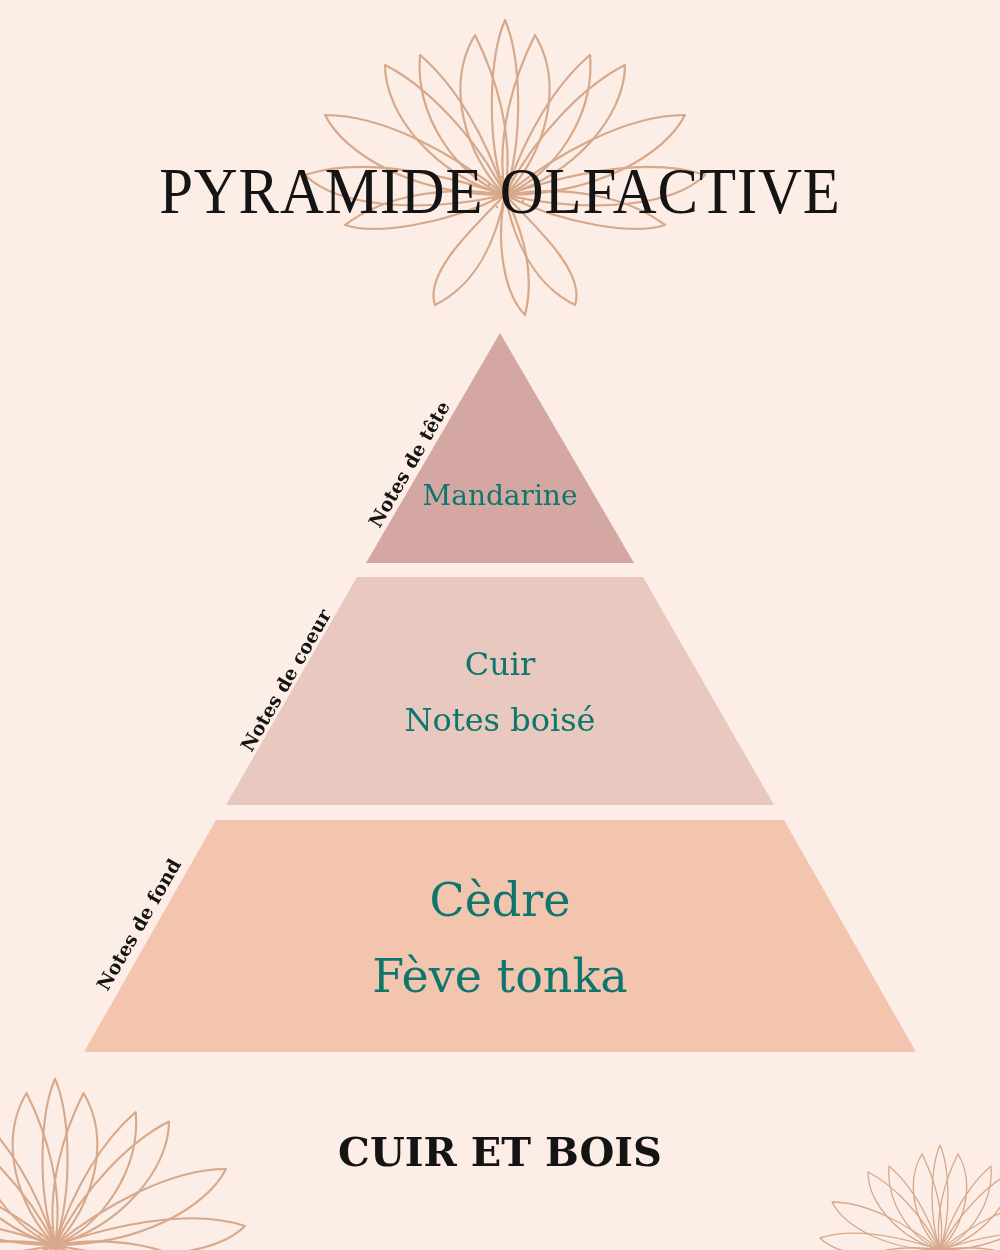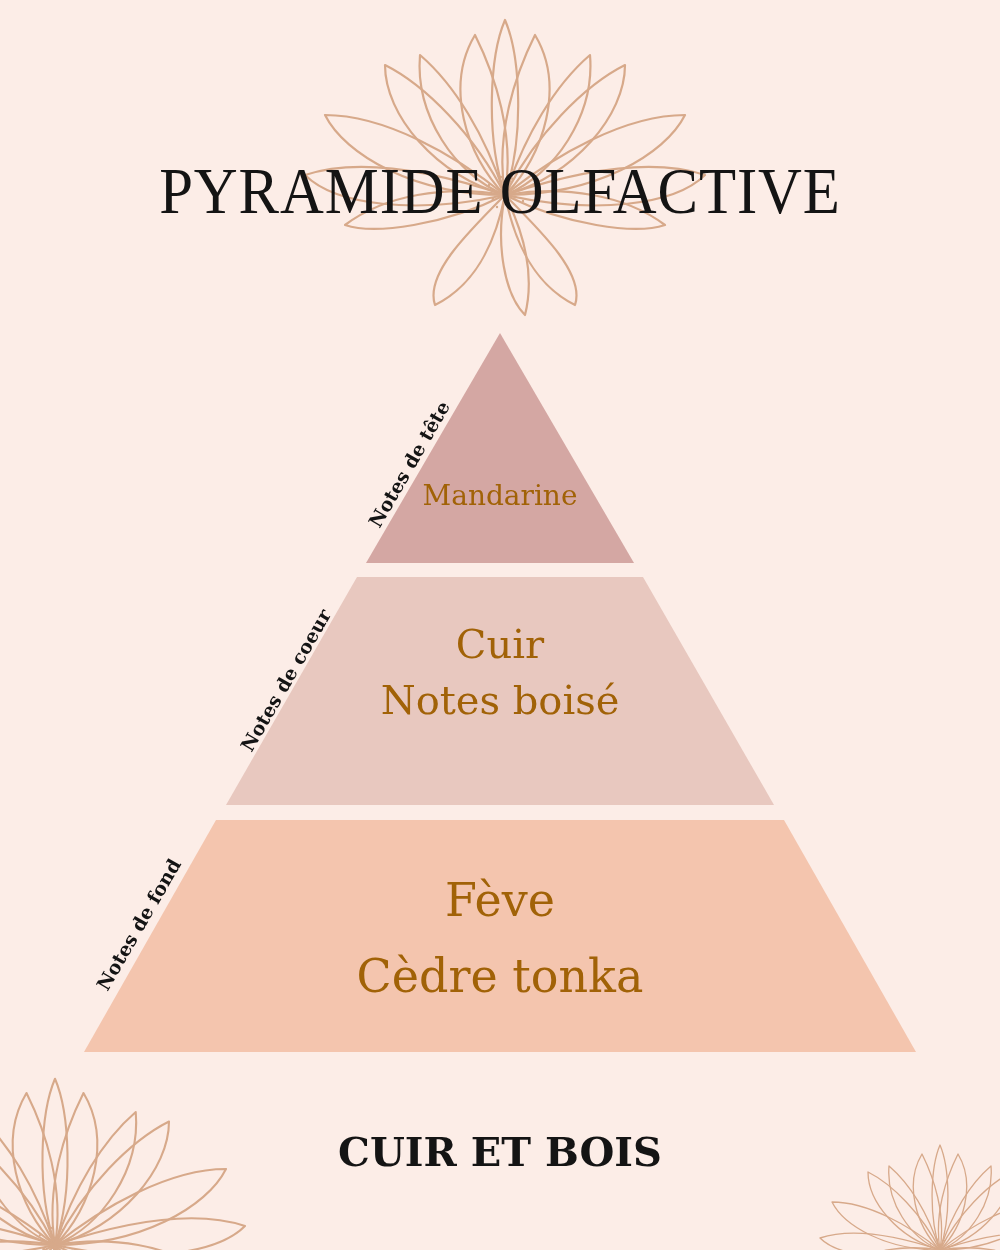--- a/index.html
+++ b/index.html
@@ -20,25 +20,25 @@
       font-size: 66px;
       letter-spacing: 1px;
       transform: scaleX(0.92);
       color: #141414;
       line-height: 1;
     }
     .tier-text {
       left: 0; width: 1000px;
       text-align: center;
       font-family: "DejaVu Serif", "Liberation Serif", serif;
-      color: #a16207;
+      color: #0f766e;
     }
     .tier-text div { display: block; }
     .t1 { top: 478px; font-size: 28px; line-height: 35px; }
-    .t2 { top: 616px; font-size: 40px; line-height: 56px; }
+    .t2 { top: 636px; font-size: 32px; line-height: 56px; }
     .t3 { top: 862px; font-size: 46px; line-height: 76px; }
     .side-label {
       font-family: "DejaVu Serif", "Liberation Serif", serif;
       font-weight: bold;
       font-size: 19px;
       white-space: nowrap;
       transform-origin: 0 0;
       color: #141414;
     }
     .footer {
@@ -113,21 +113,21 @@
 <div class="abs title">PYRAMIDE OLFACTIVE</div>
 
 <div class="abs tier-text t1">
   <div>Mandarine</div>
 </div>
 <div class="abs tier-text t2">
   <div>Cuir</div>
   <div>Notes boisé</div>
 </div>
 <div class="abs tier-text t3">
-  <div>Fève</div>
-  <div>Cèdre tonka</div>
+  <div>Cèdre</div>
+  <div>Fève tonka</div>
 </div>
 
 <div class="abs side-label" style="left:364px; top:520px; transform: rotate(-60deg);">Notes de tête</div>
 <div class="abs side-label" style="left:236px; top:744px; transform: rotate(-60deg);">Notes de coeur</div>
 <div class="abs side-label" style="left:92px; top:983px; transform: rotate(-60deg);">Notes de fond</div>
 
 <div class="abs footer">CUIR ET BOIS</div>
 
 </body></html>

